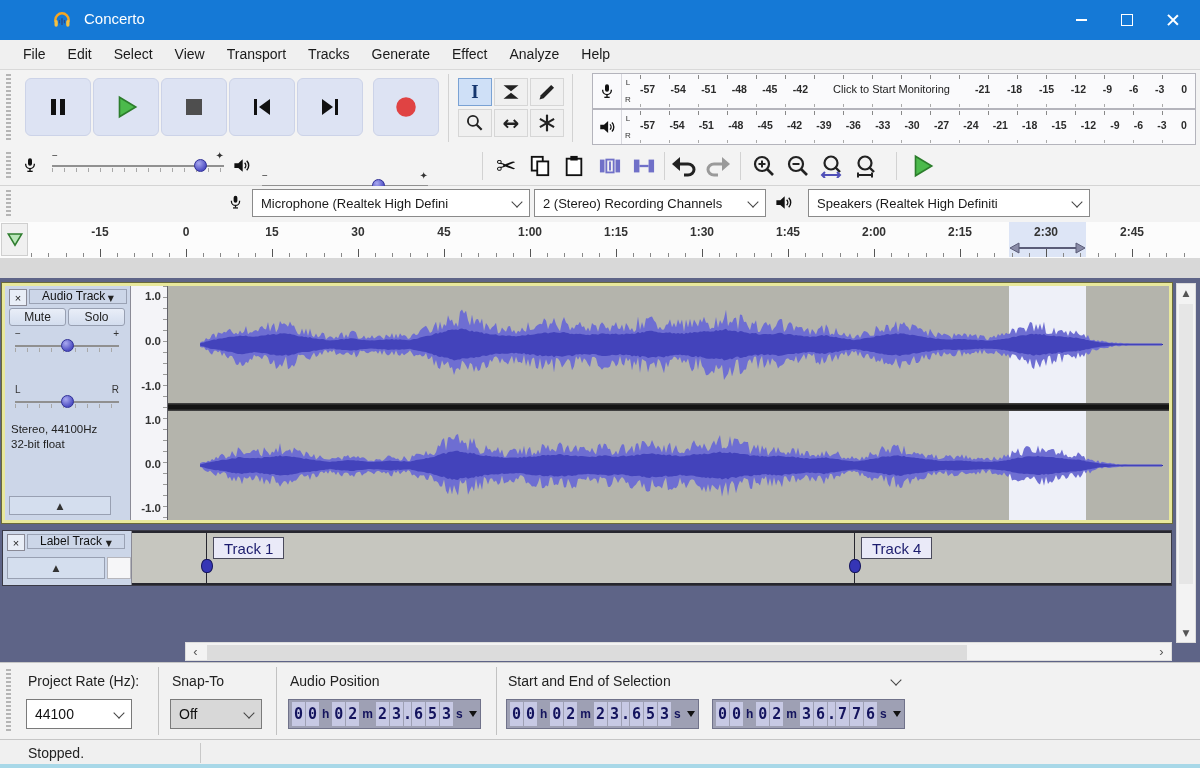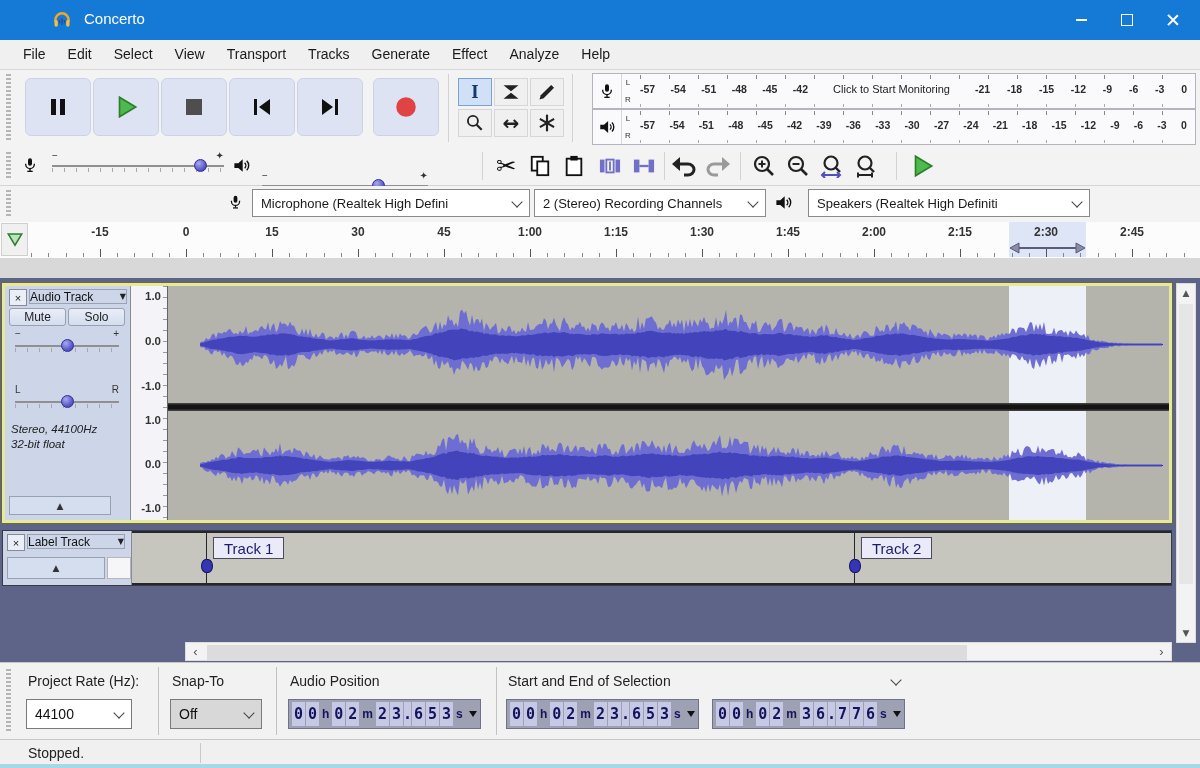--- a/index.html
+++ b/index.html
@@ -66,27 +66,27 @@
   .r-minor{position:absolute;bottom:0;width:1px;height:4px;background:#888;}
   .r-sel{position:absolute;top:0;height:35px;background:#dde5f6;}
   .scrub{left:0;top:258px;width:1200px;height:20px;background:#d8d8d8;border-bottom:1px solid #a8a8a8;}
   
   .viewport{left:0;top:278px;width:1200px;height:384px;background:#5e6487;}
   .audio-track{left:2px;top:5px;width:1170px;height:240px;background:#ccd6e8;
                border:3px solid #e8e89c;outline:1px solid #6b6b3a;box-sizing:border-box;}
   .tpanel{left:0;top:0;width:126px;height:234px;background:#ccd6e8;border-right:1px solid #8a8a96;box-sizing:border-box;}
   .tp-x{left:4px;top:3px;width:16px;height:15px;border:1px solid #8a8a96;background:#e9eef7;
         display:flex;align-items:center;justify-content:center;font-size:11px;color:#222;}
-  .tp-title{left:24px;top:3px;width:98px;height:15px;border:1px solid #9aa2b4;display:flex;align-items:center;
-            justify-content:space-between;padding:0 0;box-sizing:border-box;font-size:12px;color:#111;background:#ccd6e8;}
+  .tp-title{left:24px;top:3px;width:98px;height:15px;border:1px solid #9aa2b4;display:flex;align-items:flex-end;
+            justify-content:space-between;padding:0 12px;box-sizing:border-box;font-size:12px;color:#111;background:#ccd6e8;}
   .tp-caret{font-size:8px;color:#222;}
   .msbtn{top:22px;width:57px;height:18px;border:1px solid #98a0b2;background:linear-gradient(#e9eef8,#d3ddee);
          border-radius:3px;display:flex;align-items:center;justify-content:center;font-size:12px;color:#222;box-sizing:border-box;}
   .tp-slider{left:10px;width:104px;}
-  .tp-info{left:6px;font-size:11.5px;color:#222;line-height:15px;font-style:italic;}
+  .tp-info{left:6px;font-size:11.5px;color:#222;line-height:15px;}
   .tp-collapse{left:4px;top:210px;width:102px;height:19px;border:1px solid #98a0b2;background:#d4deee;
                display:flex;align-items:center;justify-content:center;font-size:9px;color:#333;box-sizing:border-box;}
   .vruler{left:126px;top:0;width:37px;height:234px;background:#f4f4f8;border-right:1px solid #62626a;box-sizing:border-box;}
   .vr-num{position:absolute;right:6px;font-size:11.5px;font-weight:bold;color:#333;}
   .vr-tickcol{position:absolute;right:0;width:4px;top:0;bottom:0;
               background:repeating-linear-gradient(to bottom,#9a9a9a 0 1px,transparent 1px 11px);}
   .wavecol{left:163px;top:0;width:1001px;height:234px;}
   .chan{position:absolute;left:0;width:1001px;background:#b4b4ac;overflow:hidden;}
   .chan1{top:0;height:117px;}
   .chan2{top:125px;height:109px;}
@@ -650,21 +650,21 @@
       </div>
       <div class="abs labelarea">
           <div class="lstem" style="left: 74px;"></div>
           <div class="lhandle" style="left: 69px;"></div>
           <div class="lbox" style="left: 81px;">
             <span>Track 1</span>
           </div>
           <div class="lstem" style="left: 722px;"></div>
           <div class="lhandle" style="left: 717px;"></div>
           <div class="lbox" style="left: 729px;">
-            <span>Track 2</span>
+            <span>Track 4</span>
           </div>
         </div>
     </div>
 
     <div class="abs hscroll">
       <div class="hs-btn">‹</div>
       <div class="hs-thumb"></div>
       <div class="hs-btn" style="position:absolute;right:0;">›</div>
     </div>
     <div class="abs vscroll">

